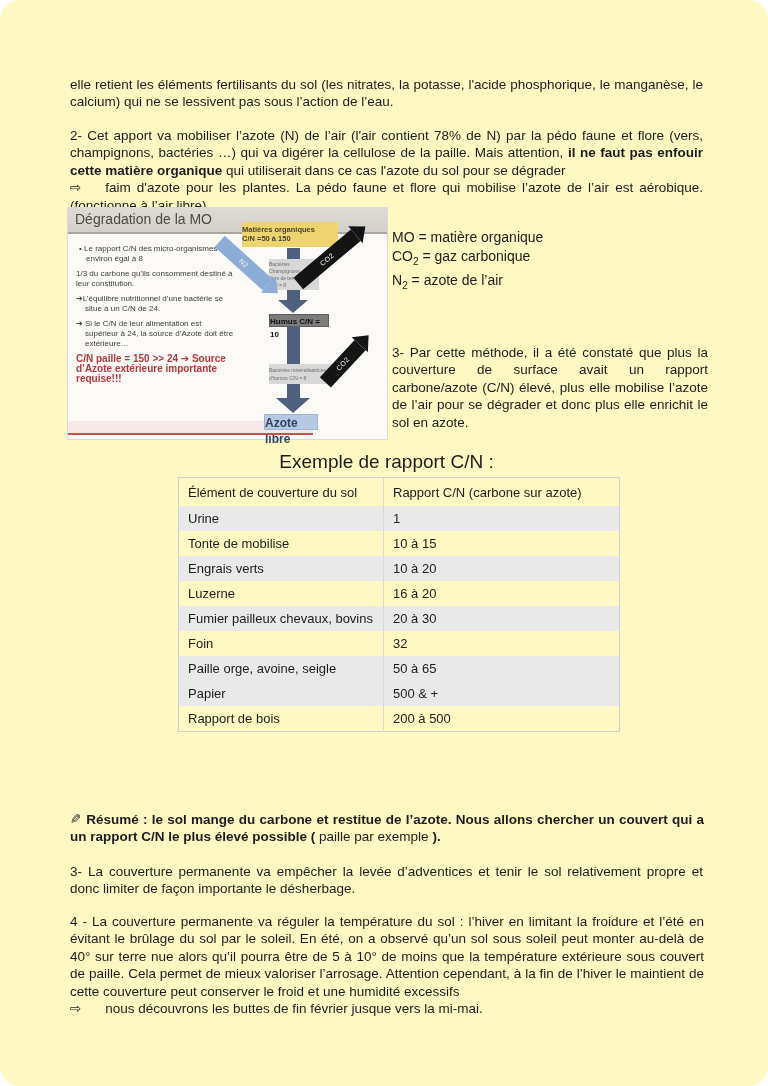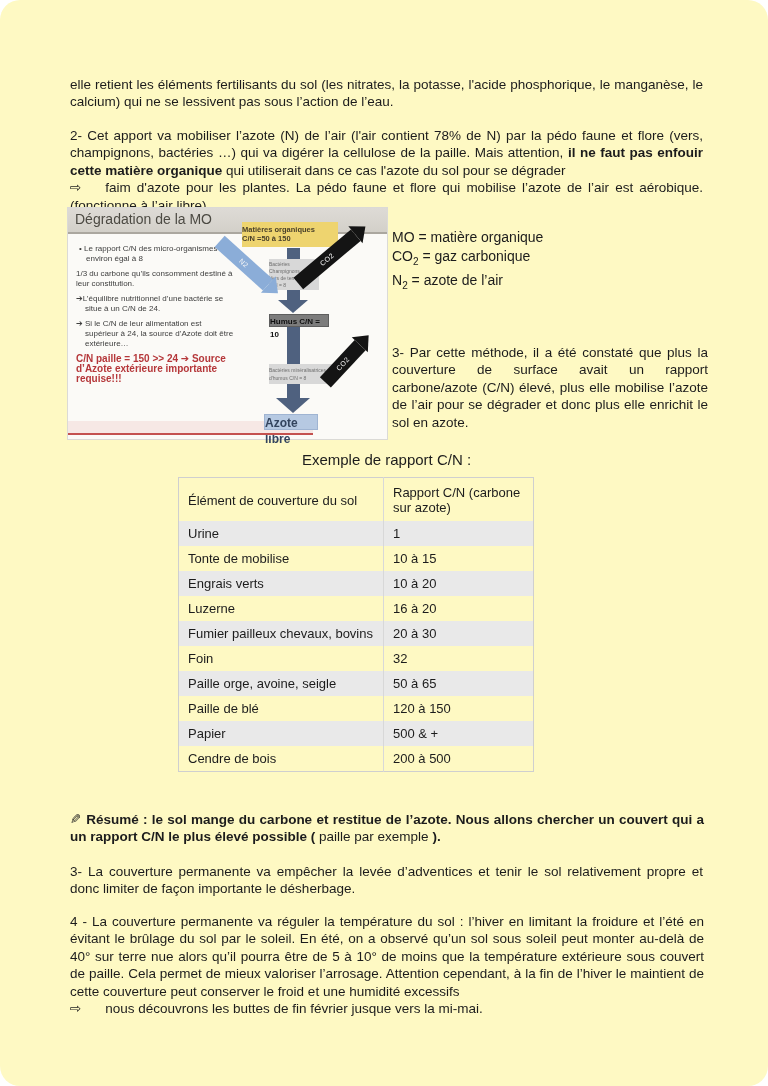--- a/index.html
+++ b/index.html
@@ -60,22 +60,22 @@
   .darrow.black .head { border-left:13px solid #141414; }
   .darrow .lbl { font-size:7px; color:#f5f5f5; letter-spacing:.5px; }
   .slide-redline { position:absolute; left:0; top:225px; width:245px; height:2px; background:#c4514f; }
   .slide-pink { position:absolute; left:0; top:213px; width:245px; height:12px; background:rgba(226,170,170,.22); }
 
   
   .legend { position:absolute; left:392px; top:228px; font-size:14px; line-height:19px; }
   .legend sub { font-size:10px; }
 
   
-  .tbl-caption { position:absolute; left:70px; top:451px; width:633px; text-align:center; font-size:15px; }
-  table.cn { position:absolute; left:178px; top:477px; width:356px; border-collapse:collapse;
+  .tbl-caption { position:absolute; left:70px; top:451px; width:633px; text-align:center; font-size:19px; }
+  table.cn { position:absolute; left:178px; top:477px; width:442px; border-collapse:collapse;
     font-size:13px; border:1px solid #cfcfcf; }
   table.cn th, table.cn td { font-weight:normal; text-align:left; padding:5px 9px; height:15px; }
   table.cn th { padding-top:7px; padding-bottom:6px; }
   table.cn td.c2, table.cn th.c2 { border-left:1px solid #d8d8d8; }
   table.cn col.c1 { width:205px; }
   table.cn tr.stripe { background:#e9e9e9; }
 
   .pencil { display:inline-block; transform:scaleX(-1); margin-right:5px; font-family:"DejaVu Sans",sans-serif; }
 </style>
 </head>
@@ -193,30 +193,26 @@
           <td class="c2">20  à  30</td>
         </tr>
     <tr>
           <td>Foin</td>
           <td class="c2">32</td>
         </tr>
     <tr class="stripe">
           <td>Paille orge, avoine, seigle</td>
           <td class="c2">50 à 65</td>
         </tr>
-    <tr>
-          <td>Paille de blé</td>
-          <td class="c2">120 à 150</td>
-        </tr>
     <tr class="stripe">
           <td>Papier</td>
           <td class="c2">500 &amp; +</td>
         </tr>
     <tr>
-          <td>Cendre de bois</td>
+          <td>Rapport de bois</td>
           <td class="c2">200 à 500</td>
         </tr>
   </tbody>
     </table>
 
   <p class="para" style="left:70px; top:797px; width:634px;">
     <span class="pencil b">✎</span><span class="b">Résumé : le sol mange du carbone et restitue de l’azote. Nous allons chercher un couvert qui a un rapport C/N le plus élevé possible (</span><span> paille par exemple </span><span class="b">).</span>
   </p>
 
   <p class="para" style="left:70px; top:849px; width:633px;">

